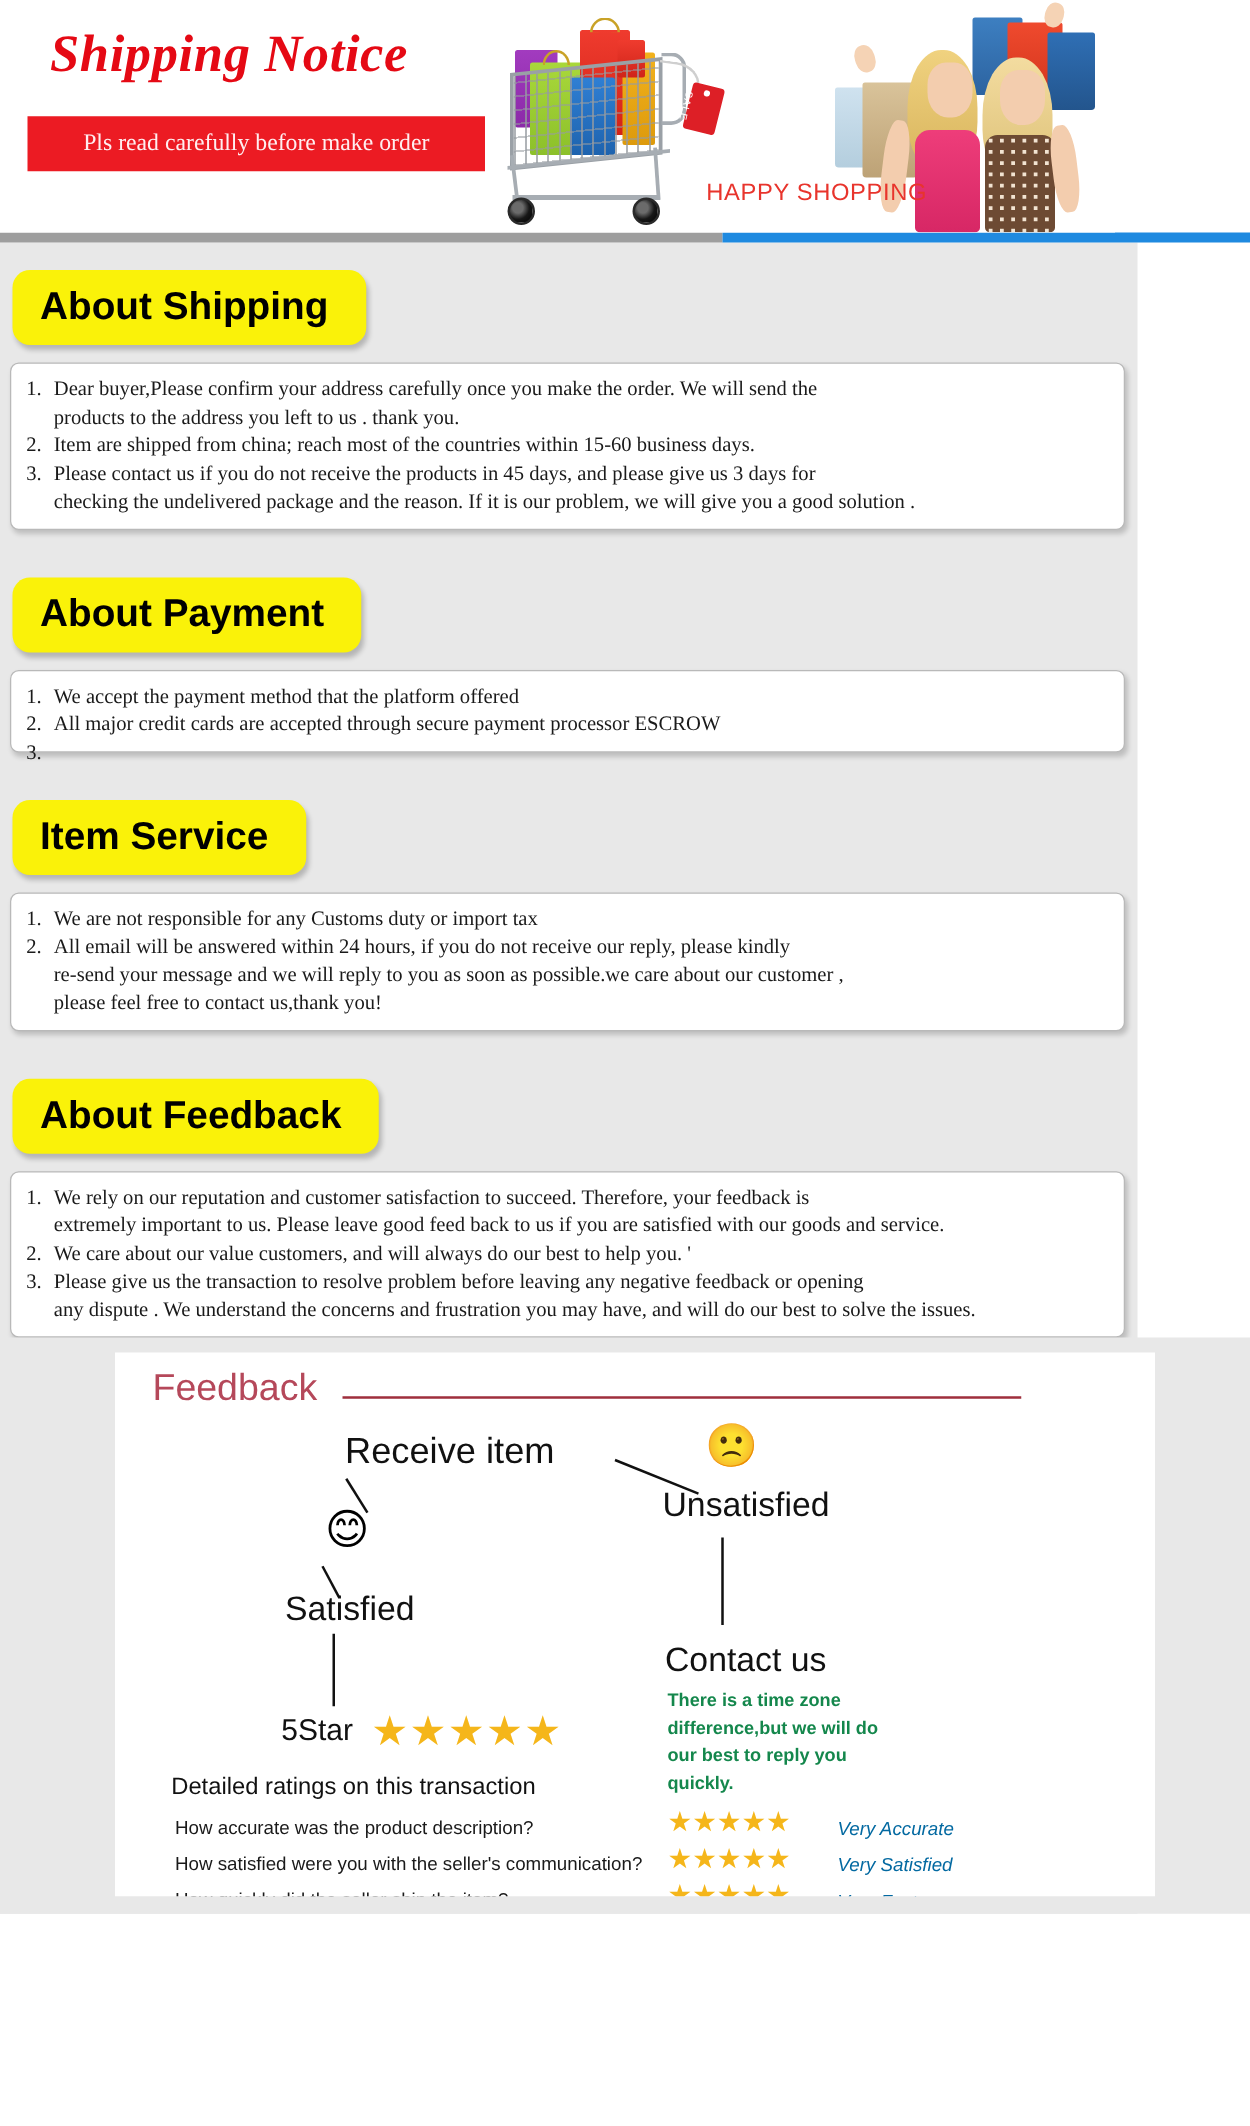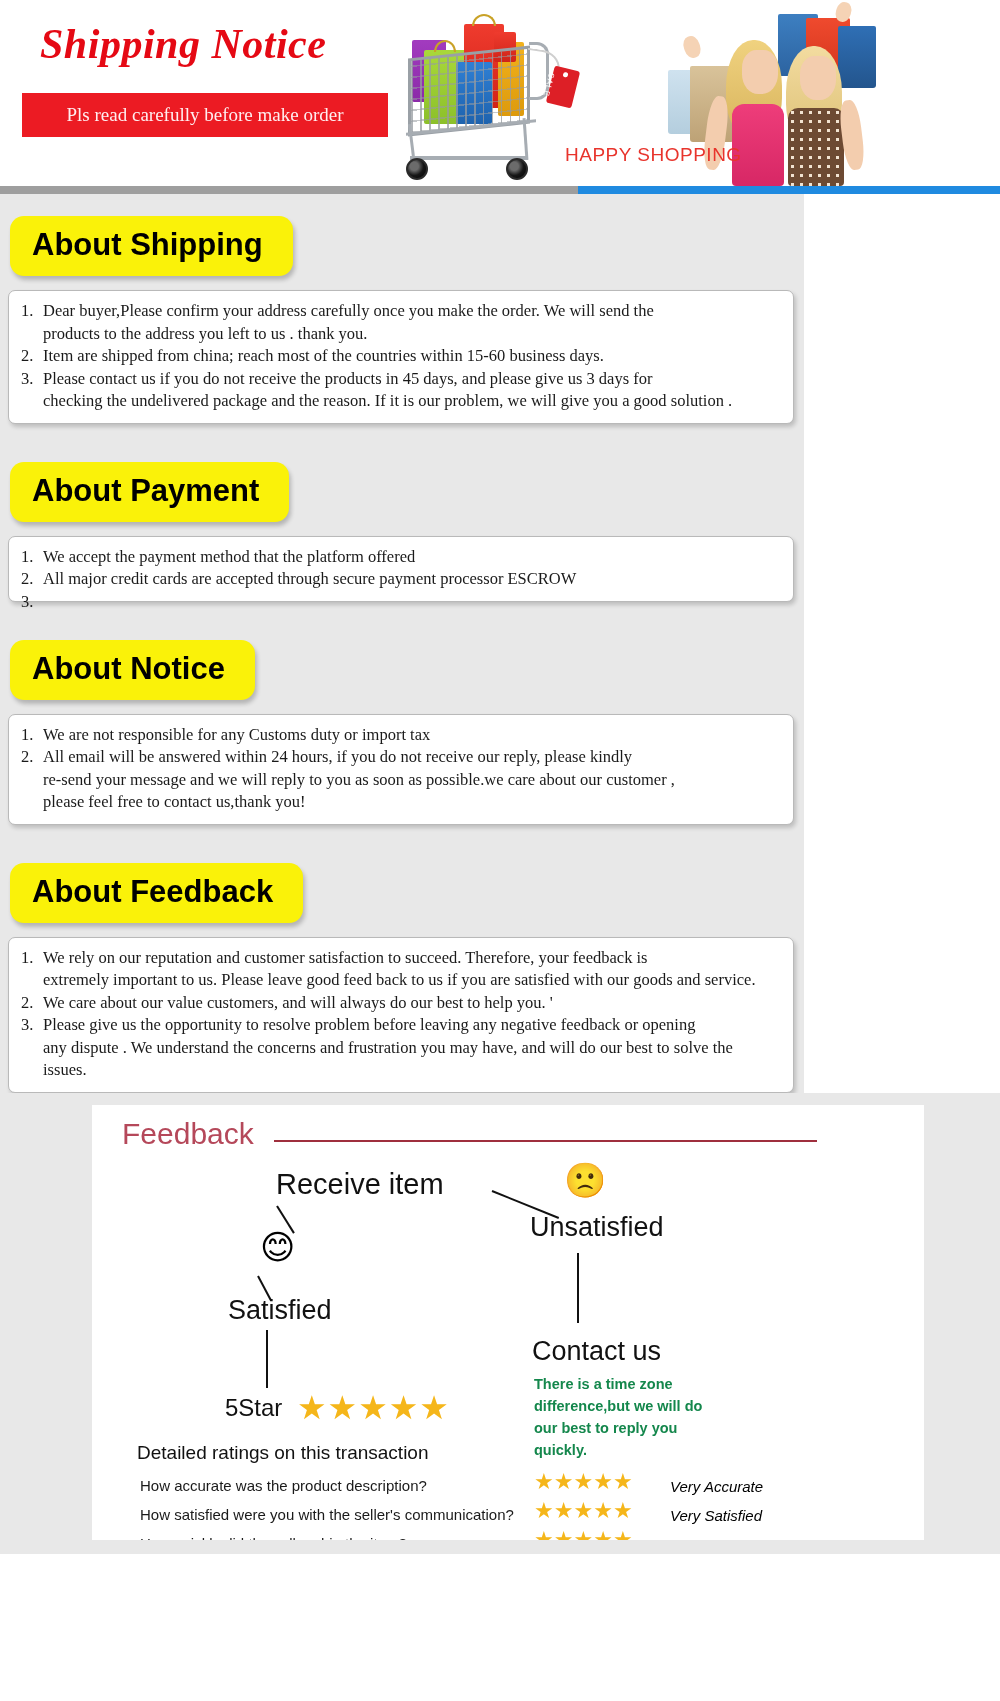--- a/index.html
+++ b/index.html
@@ -113,21 +113,21 @@
   .hair { position:absolute; background:#e8c572; }
   .model-hand { position:absolute; background:#f5d3b5; border-radius:45%; }
 
   
   .strip { display:flex; width:1000px; height:8px; }
   .strip-left  { width:578px; background:#9e9e9e; }
   .strip-right { flex:1; background:#1f8ae0; }
 
   
   .page {
-    width:804px;
+    width:910px;
     background:#e8e8e8;
     padding:0 0 0 0;
   }
 
   
   .pill-wrap { padding:22px 0 0 10px; }
   .pill {
     display:inline-block;
     background:#faf209;
     border-radius:14px;
@@ -249,21 +249,21 @@
     font-size:22px;
     color:#f5b61a;
     letter-spacing:0px;
     white-space:nowrap;
   }
   .rate-tag {
     position:absolute;
     font-family:"Liberation Sans", sans-serif;
     font-style:italic;
     font-size:15px;
-    color:#000000;
+    color:#0369a1;
     white-space:nowrap;
   }
 </style>
 </head>
 <body>
 
 <div class="banner">
 
   <div class="banner-title">Shipping Notice</div>
 
@@ -359,21 +359,21 @@
         <li><span class="num">3.</span></li>
       </ol>
     </div>
   </div>
 
   <div class="sec-gap"></div>
 
   <div>
     <div class="pill-wrap">
       <div class="pill">
-        <span>About Notice</span>
+        <span>Item Service</span>
       </div>
     </div>
     <div class="card">
       <ol>
         <li><span class="num">1.</span><span>We are not responsible for any Customs duty or import tax</span></li>
         <li><span class="num">2.</span><span>All email will be answered within 24 hours, if you do not receive our reply, please kindly
 re-send your message and we will reply to you as soon as possible.we care about our customer ,
 please feel free to contact us,thank you!</span></li>
       </ol>
     </div>
@@ -385,21 +385,21 @@
     <div class="pill-wrap">
       <div class="pill">
         <span>About Feedback</span>
       </div>
     </div>
     <div class="card">
       <ol>
         <li><span class="num">1.</span><span>We rely on our reputation and customer satisfaction to succeed. Therefore, your feedback is
 extremely important to us. Please leave good feed back to us if you are satisfied with our goods and service.</span></li>
         <li><span class="num">2.</span><span>We care about our value customers, and will always do our best to help you. '</span></li>
-        <li><span class="num">3.</span><span>Please give us the opportunity to resolve problem before leaving any negative feedback or opening
+        <li><span class="num">3.</span><span>Please give us the transaction to resolve problem before leaving any negative feedback or opening
 any dispute . We understand the concerns and frustration you may have, and will do our best to solve the issues.</span></li>
       </ol>
     </div>
   </div>
 
   <div class="fb-outer">
     <div class="fb-panel">
 
       <div class="fb-title">Feedback</div>
       <div class="fb-rule"></div>

